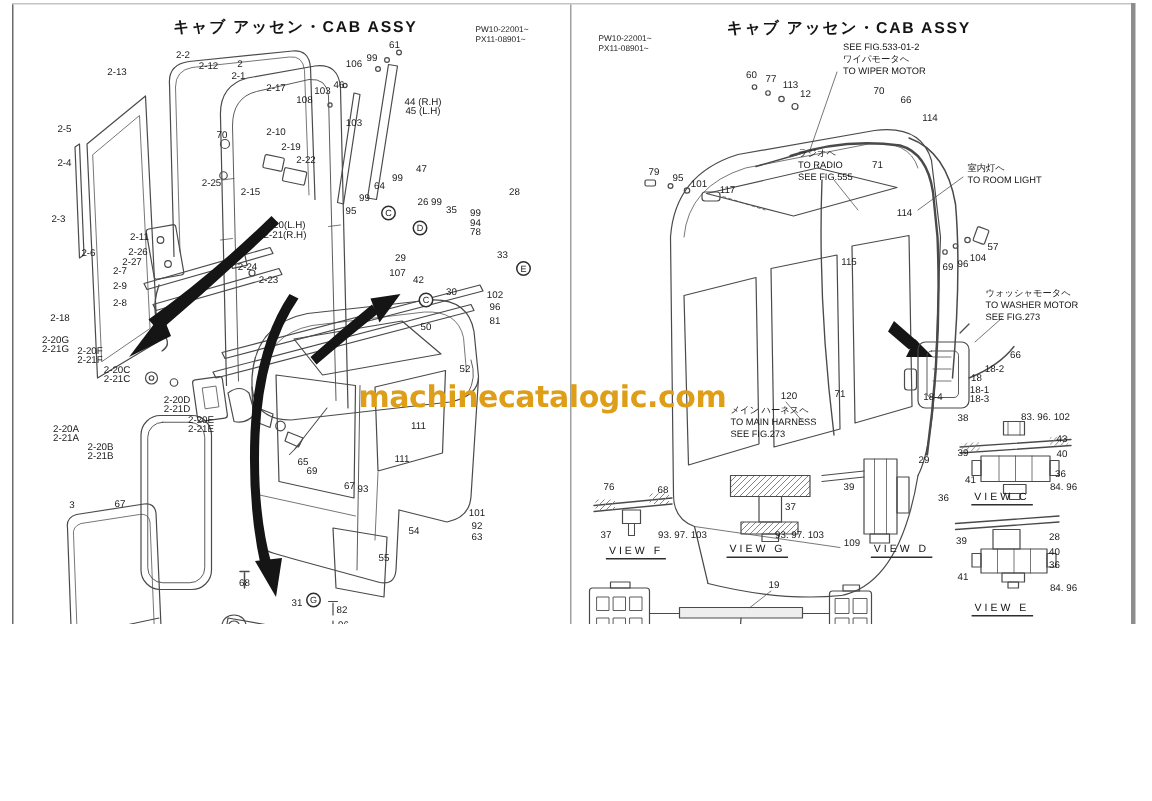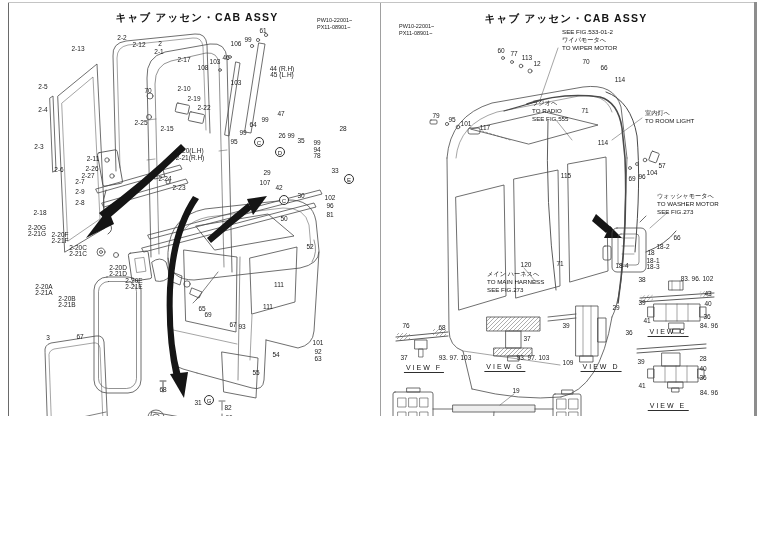--- a/index.html
+++ b/index.html
@@ -303,20 +303,21 @@
   <div>PW10-22001~</div>
   <div>PX11-08901~</div>
 </div>
 
 <div class="figlabel" style="left:201px;top:499px;">FIG 533-01-2</div>
 <div class="figlabel" style="left:557px;top:499px;">FIG 533-01-3</div>
 
 <div class="pagenum" style="left:12px;top:503px;">(02)</div>
 <div class="pagenum" style="left:738px;top:503px;">(02)</div>
 
+<div class="watermark" id="watermark" style="color: rgb(222, 158, 23);">machinecatalogic.com</div>
 
 <div id="label-layer">
       <div class="callout" style="left: 78px; top: 49px;">2-13</div>
       <div class="callout" style="left: 122px; top: 38px;">2-2</div>
       <div class="callout" style="left: 139px; top: 45px;">2-12</div>
       <div class="callout" style="left: 160px; top: 44px;">2</div>
       <div class="callout" style="left: 159px; top: 52px;">2-1</div>
       <div class="callout" style="left: 184px; top: 60px;">2-17</div>
       <div class="callout" style="left: 148px; top: 91px;">70</div>
       <div class="callout" style="left: 184px; top: 89px;">2-10</div>

